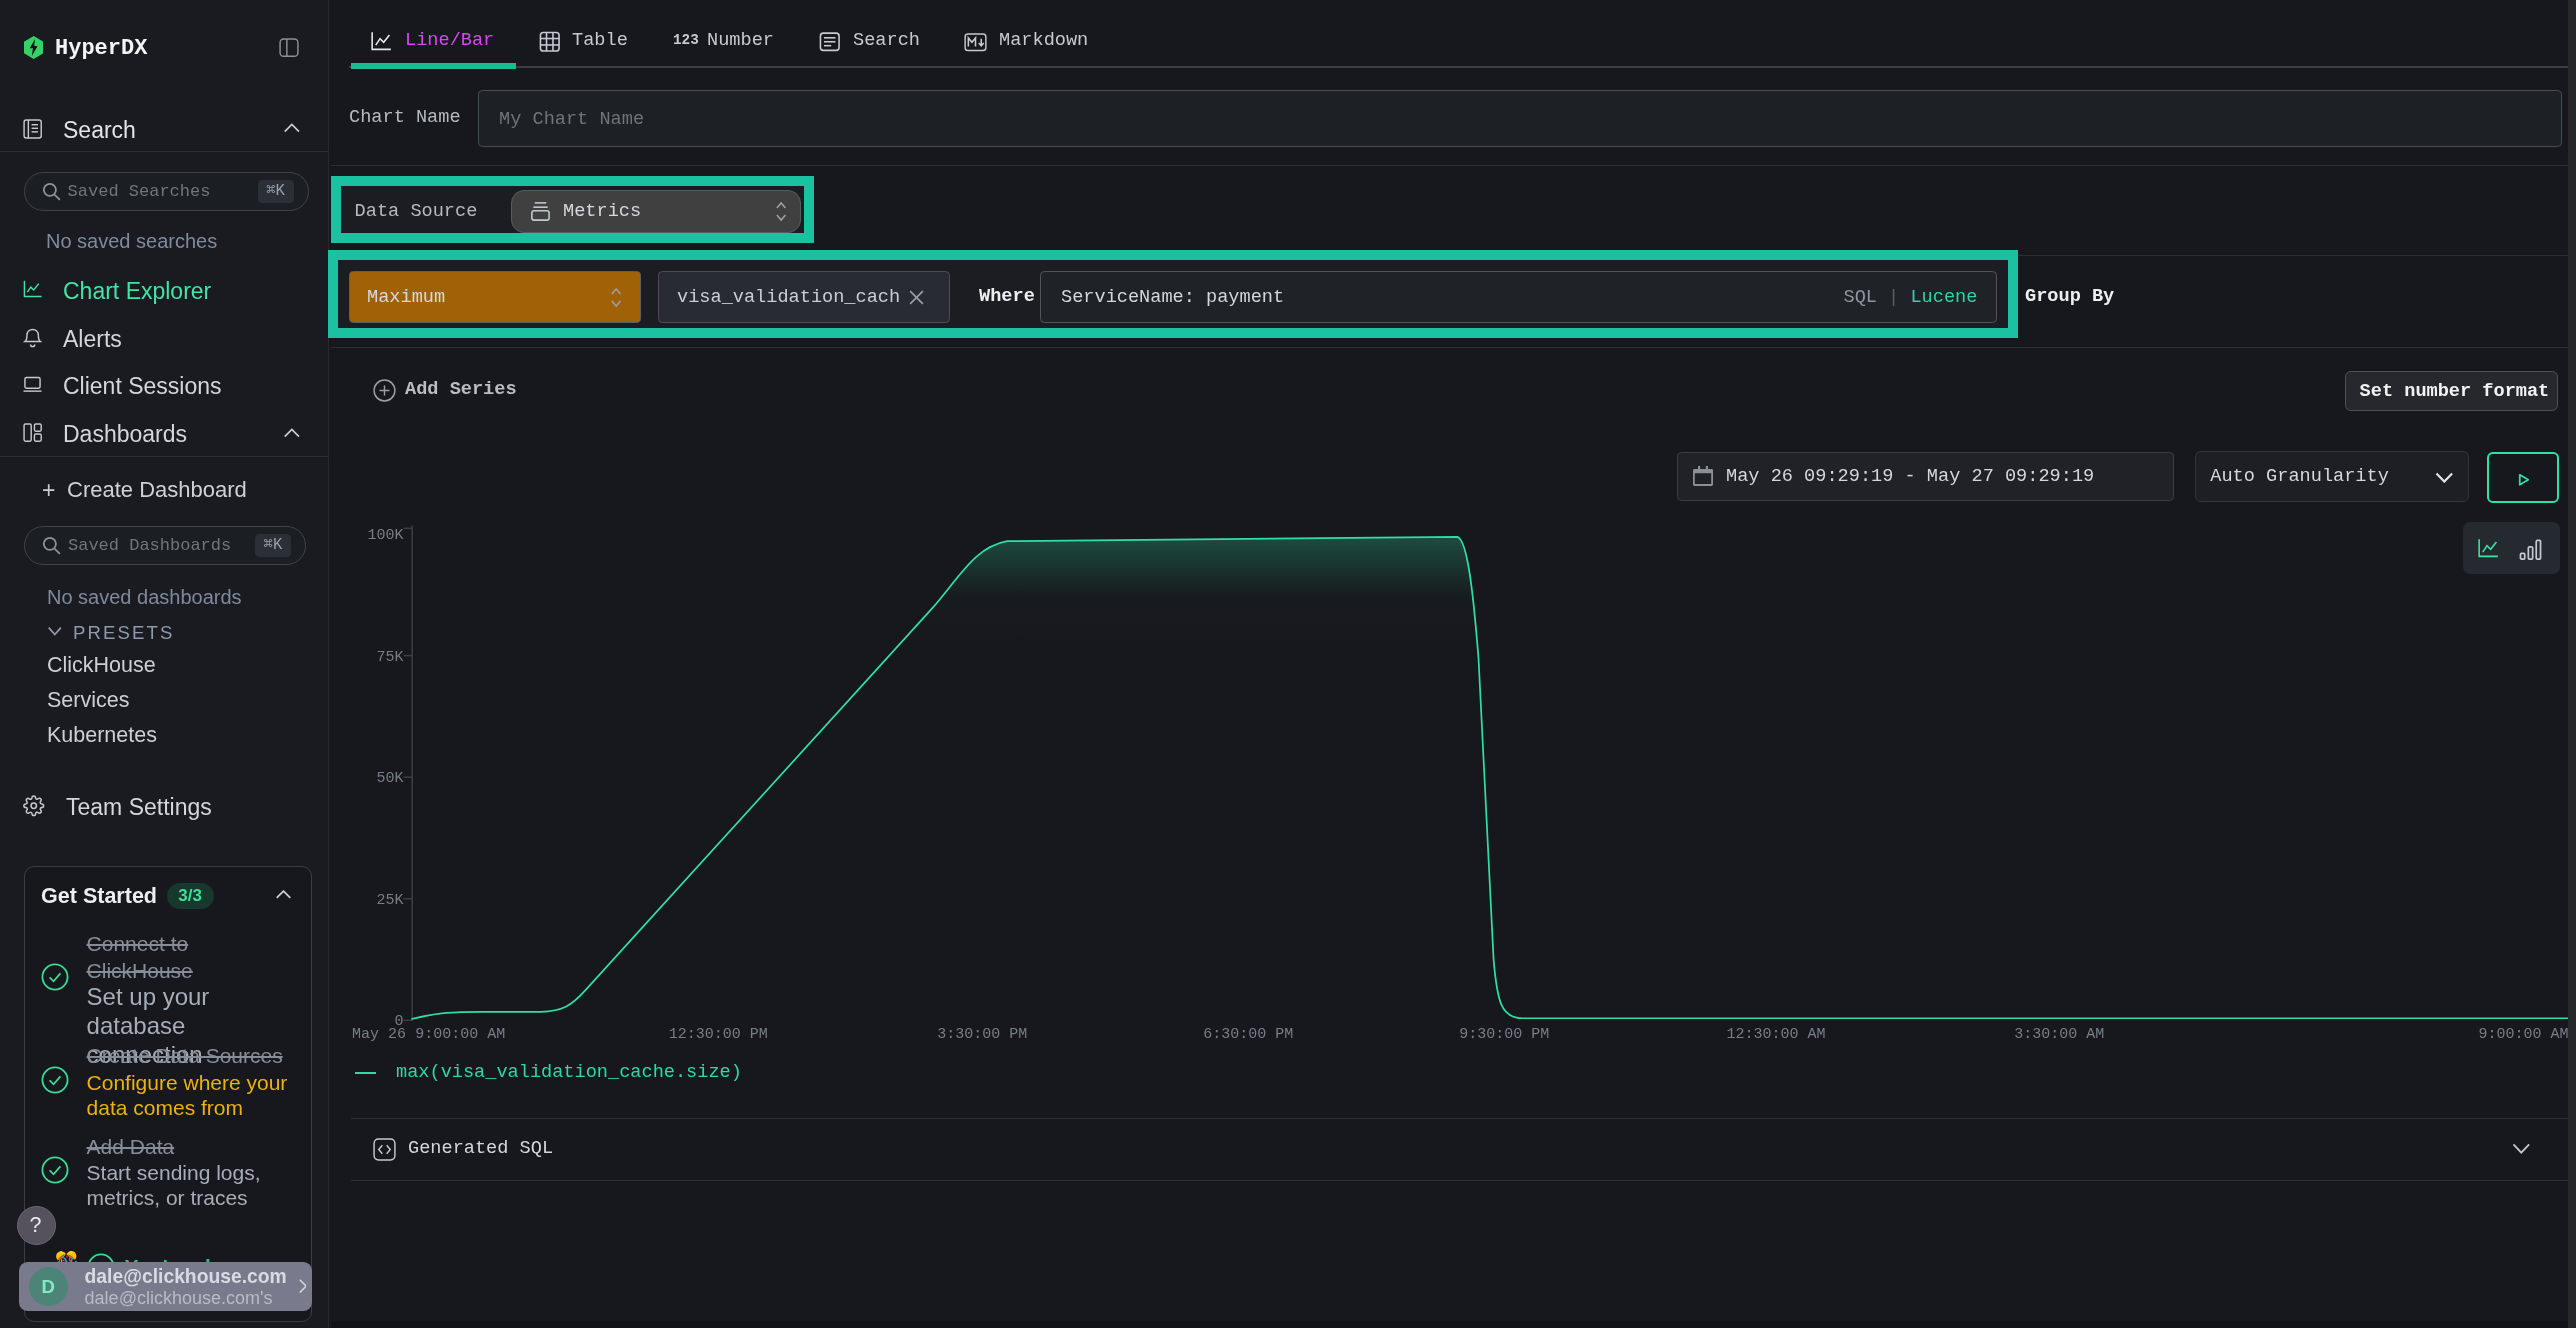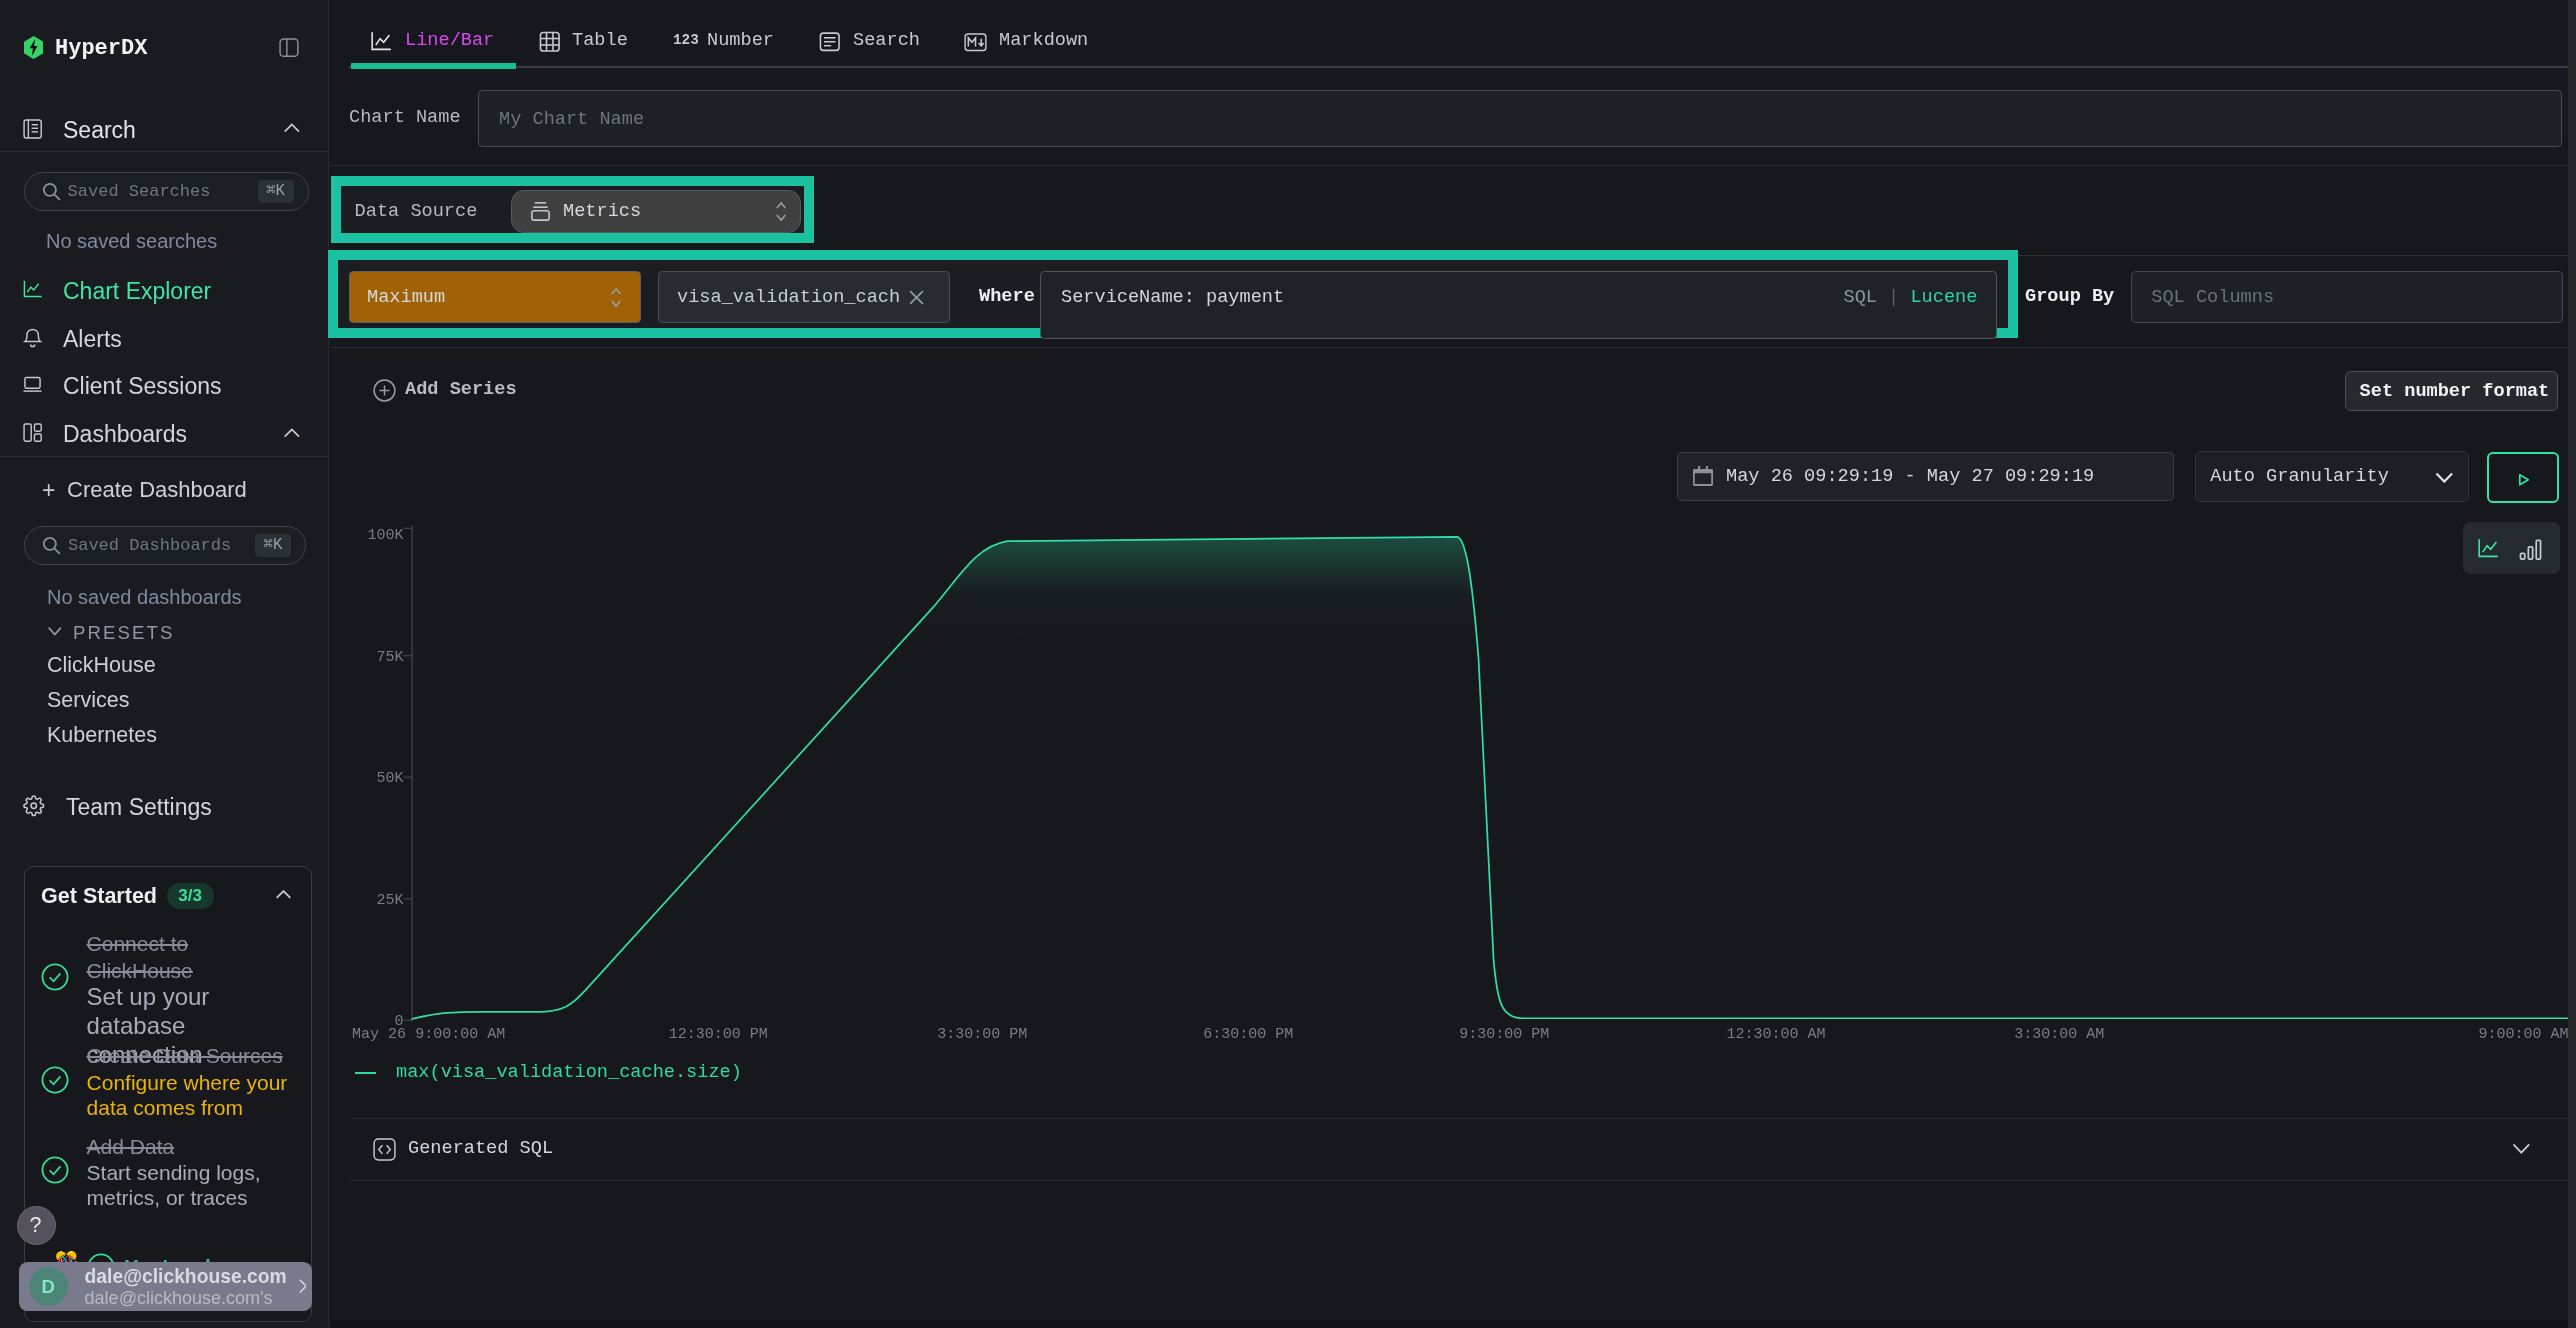--- a/index.html
+++ b/index.html
@@ -231,29 +231,26 @@
   <div class="abs" style="left:327px; top:271px; width:292px; height:52px; background:#282b31; border:1.4px solid #4a4e54; border-radius:4.3px;padding-left:44px;">
     <div class="abs mono" style="left:18px; top:15px; font-size:18.6px; color:#c9ced5;">visa_validation_cach</div>
     <svg class="abs" style="left:249px; top:17px;" width="17" height="17" viewBox="0 0 24 24" fill="none" stroke="#9aa0a8" stroke-width="2.2">
         <line x1="3" y1="3" x2="21" y2="21"></line>
         <line x1="21" y1="3" x2="3" y2="21"></line>
       </svg>
   </div>
 
   <div class="abs mono" style="left:648px; top:286px; font-size:18.6px; font-weight:bold; color:#eceef1;">Where</div>
 
-  <div class="abs" style="left:709px; top:271px; width:957px; height:68px; background:#1f2227; border:1.4px solid #50555b; border-radius:4.3px;">
+  <div class="abs" style="left:709px; top:271px; width:957px; height:52px; background:#1f2227; border:1.4px solid #50555b; border-radius:4.3px;">
     <div class="abs mono" style="left:20px; top:15px; font-size:18.6px; color:#d3d7dc;">ServiceName: payment</div>
     <div class="abs mono" style="right:18.6px; top:15px; font-size:18.6px; color:#8f959c;">SQL <span style="color:#5a5f66;">|</span> <span style="color:#2dd4a7;">Lucene</span></div>
   </div>
 
   <div class="abs mono" style="left:1694px; top:286px; font-size:18.6px; font-weight:bold; color:#eceef1;">Group By</div>
-  <div class="abs row-input" style="left:1800px; top:271px; width:432px; height:52px;">
-    <div class="abs mono" style="left:19.3px; top:15px; font-size:18.6px; color:#6c7178;">SQL Columns</div>
-  </div>
 
   <div class="divider" style="left:0; top:347px; width:2245px;"></div>
 
   <svg class="abs" style="left:42px; top:379px;" width="23" height="23" viewBox="0 0 32 32" fill="none" stroke="#9aa0a8" stroke-width="2">
       <circle cx="16" cy="16" r="14.5"></circle>
       <line x1="16" y1="9" x2="16" y2="23"></line>
       <line x1="9" y1="16" x2="23" y2="16"></line>
     </svg>
   <div class="abs mono" style="left:74px; top:379px; font-size:18.6px; font-weight:bold; color:#b8bdc4;">Add Series</div>
   <div class="abs" style="left:2014px; top:371px; width:213px; height:40px; background:#26282d; border:1.4px solid #4e5257; border-radius:5.7px;">

